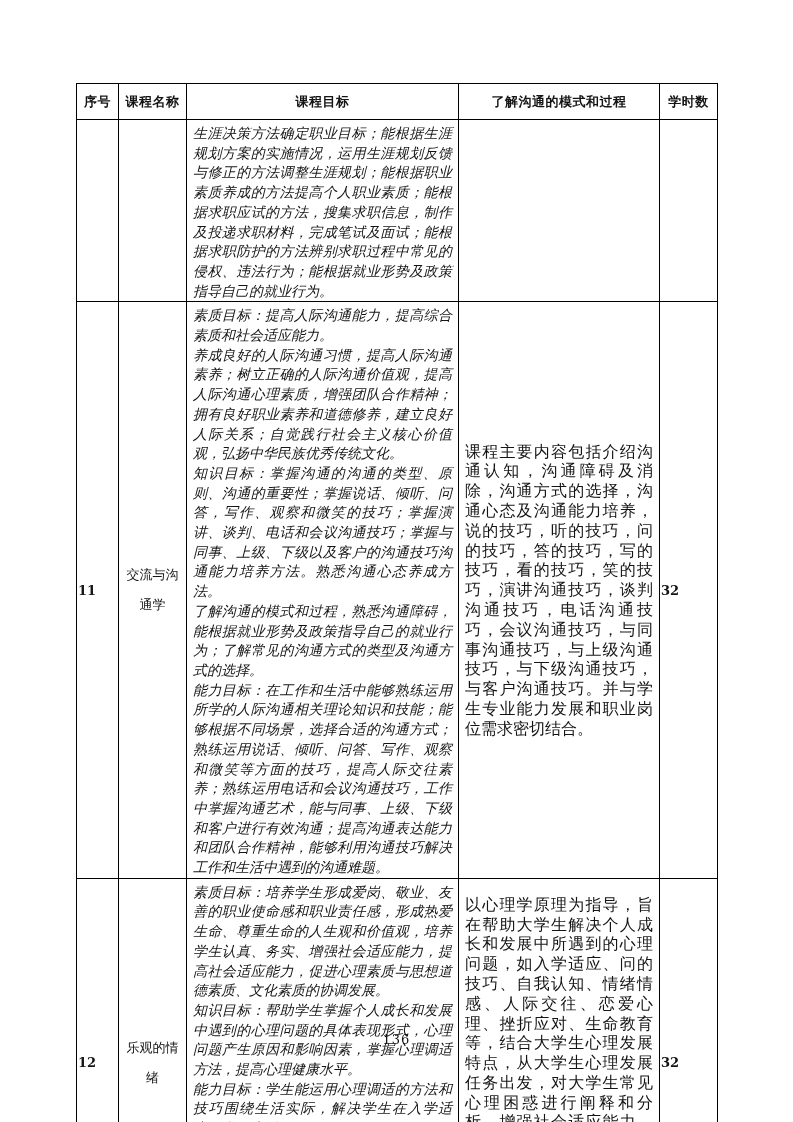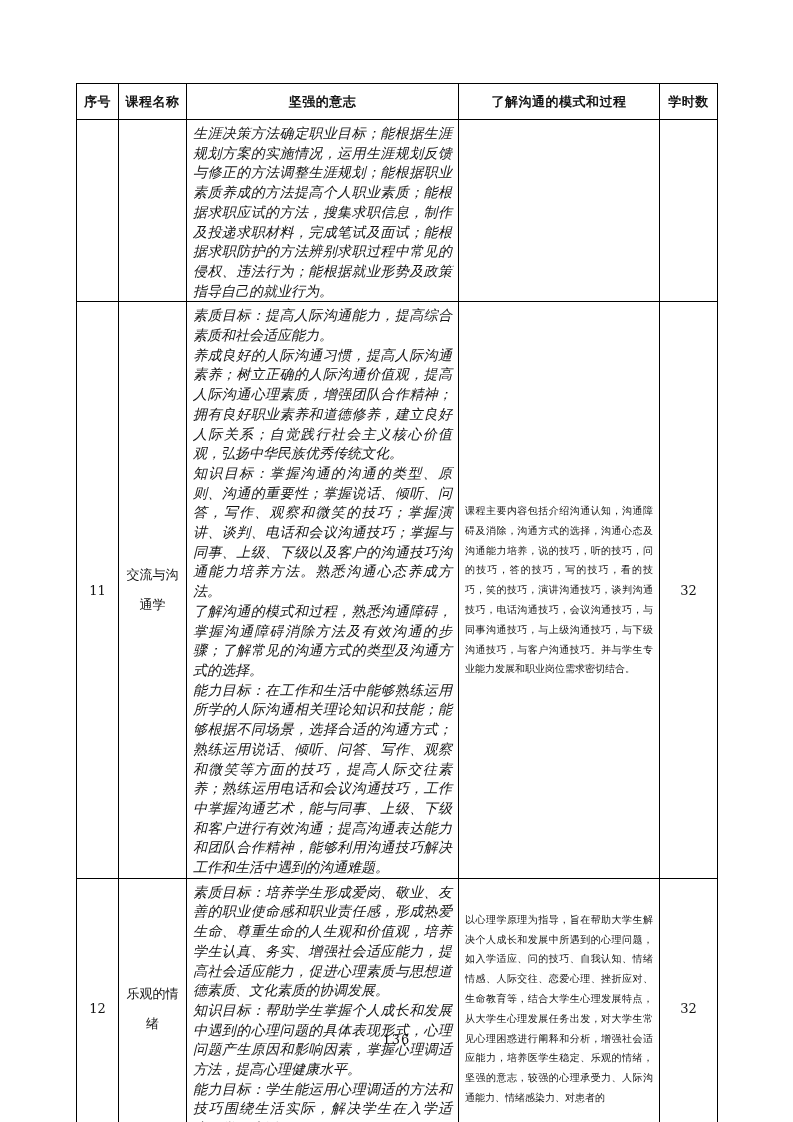--- a/index.html
+++ b/index.html
@@ -33,44 +33,44 @@
     height:36px;
     letter-spacing:.5px;
   }
   .col-no{width:42px;}
   .col-name{width:68px;}
   .col-obj{width:272px;}
   .col-content{width:201px;}
   .col-hours{width:58px;}
 
   td.cell-no, td.cell-hours{
-    text-align:center;
     vertical-align:middle;
     font-size:13px;
+    font-weight:bold;
   }
   td.cell-name{
     text-align:center;
     vertical-align:middle;
     font-size:13px;
     line-height:30px;
     padding:0 6px;
     font-family:Liberation Serif, serif;
   }
   td.cell-obj{
     vertical-align:top;
     text-align:justify;
     font-size:14px;
     line-height:19.7px;
     padding:4px 6px 0 6px;
     font-style:italic;
   }
   td.cell-content{
     vertical-align:middle;
     text-align:justify;
-    font-size:10px;
+    font-size:16px;
     line-height:19.8px;
     padding:16px 6px;
   }
   td.cell-obj p, td.cell-content p{
     margin:0;
     text-justify:inter-ideograph;
   }
   tr.row-cont{height:158px;}
   tr.row-11{height:500px;}
   tr.row-12{height:228px;}
@@ -91,21 +91,21 @@
     <col class="col-no">
       <col class="col-name">
       <col class="col-obj">
       <col class="col-content">
       <col class="col-hours">
   </colgroup>
   <tbody>
       <tr>
     <th class="hdr">序号</th>
     <th class="hdr">课程名称</th>
-    <th class="hdr">坚强的意志</th>
+    <th class="hdr">课程目标</th>
     <th class="hdr">了解沟通的模式和过程</th>
     <th class="hdr">学时数</th>
   </tr>
 
   <tr class="row-cont">
     <td class="cell-no"></td>
     <td class="cell-name"></td>
     <td class="cell-obj">
       <p>生涯决策方法确定职业目标；能根据生涯规划方案的实施情况，运用生涯规划反馈与修正的方法调整生涯规划；能根据职业素质养成的方法提高个人职业素质；能根据求职应试的方法，搜集求职信息，制作及投递求职材料，完成笔试及面试；能根据求职防护的方法辨别求职过程中常见的侵权、违法行为；能根据就业形势及政策指导自己的就业行为。</p>
     </td>
@@ -115,21 +115,21 @@
     <td class="cell-hours"></td>
   </tr>
 
   <tr class="row-11">
     <td class="cell-no">11</td>
     <td class="cell-name">交流与沟通学</td>
     <td class="cell-obj">
       <p>素质目标：提高人际沟通能力，提高综合素质和社会适应能力。</p>
       <p>养成良好的人际沟通习惯，提高人际沟通素养；树立正确的人际沟通价值观，提高人际沟通心理素质，增强团队合作精神；拥有良好职业素养和道德修养，建立良好人际关系；自觉践行社会主义核心价值观，弘扬中华民族优秀传统文化。</p>
       <p>知识目标：掌握沟通的沟通的类型、原则、沟通的重要性；掌握说话、倾听、问答，写作、观察和微笑的技巧；掌握演讲、谈判、电话和会议沟通技巧；掌握与同事、上级、下级以及客户的沟通技巧沟通能力培养方法。熟悉沟通心态养成方法。</p>
-      <p>了解沟通的模式和过程，熟悉沟通障碍，掌握沟通障碍消除方法及有效沟通的步骤；了解常见的沟通方式的类型及沟通方式的选择。</p>
+      <p>了解沟通的模式和过程，熟悉沟通障碍，能根据就业形势及政策指导自己的就业行为；了解常见的沟通方式的类型及沟通方式的选择。</p>
       <p>能力目标：在工作和生活中能够熟练运用所学的人际沟通相关理论知识和技能；能够根据不同场景，选择合适的沟通方式；熟练运用说话、倾听、问答、写作、观察和微笑等方面的技巧，提高人际交往素养；熟练运用电话和会议沟通技巧，工作中掌握沟通艺术，能与同事、上级、下级和客户进行有效沟通；提高沟通表达能力和团队合作精神，能够利用沟通技巧解决工作和生活中遇到的沟通难题。</p>
     </td>
     <td class="cell-content">
       <p>课程主要内容包括介绍沟通认知，沟通障碍及消除，沟通方式的选择，沟通心态及沟通能力培养，说的技巧，听的技巧，问的技巧，答的技巧，写的技巧，看的技巧，笑的技巧，演讲沟通技巧，谈判沟通技巧，电话沟通技巧，会议沟通技巧，与同事沟通技巧，与上级沟通技巧，与下级沟通技巧，与客户沟通技巧。并与学生专业能力发展和职业岗位需求密切结合。</p>
     </td>
     <td class="cell-hours">32</td>
   </tr>
 
   <tr class="row-12">
     <td class="cell-no">12</td>

